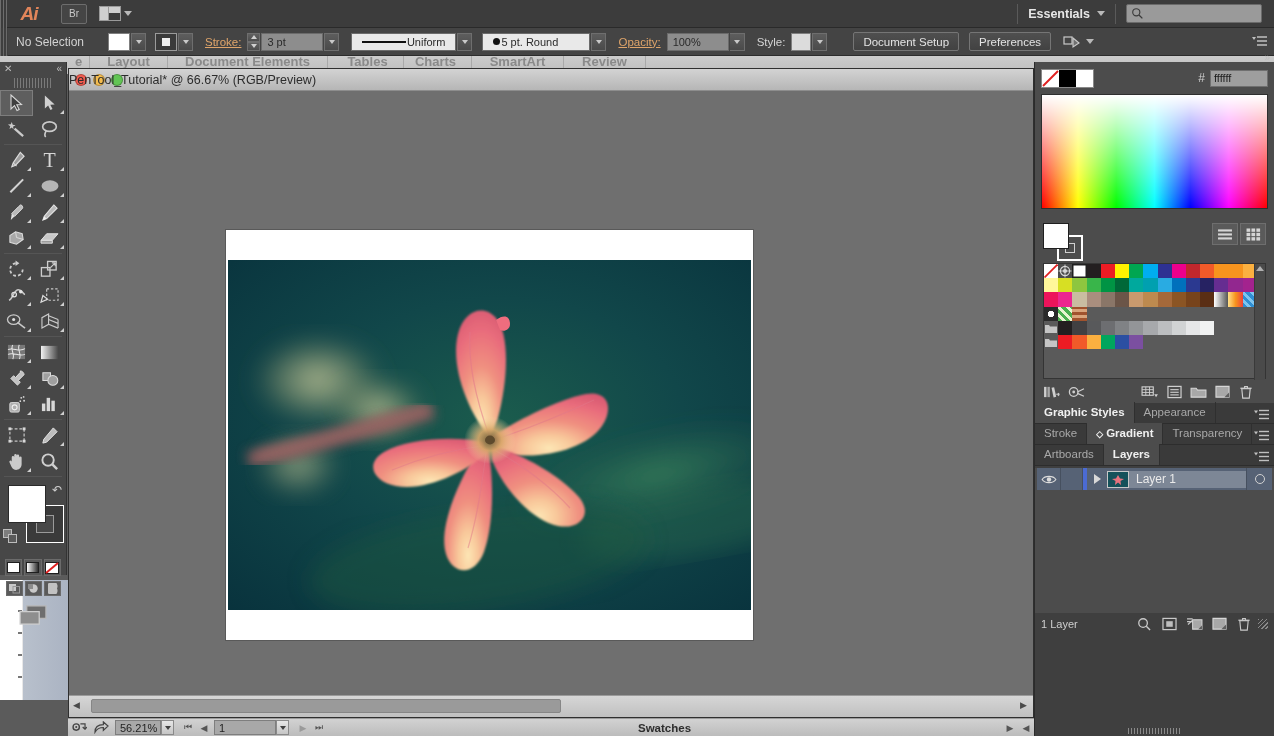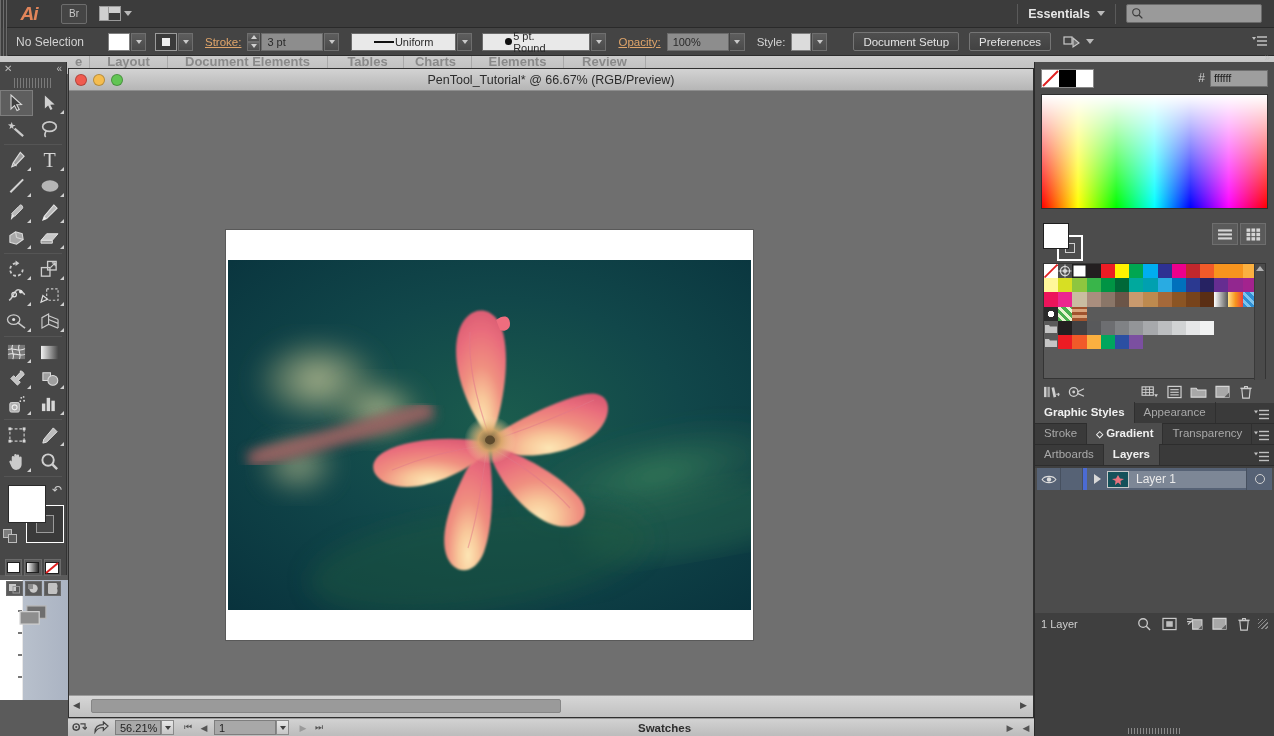--- a/index.html
+++ b/index.html
@@ -96,21 +96,21 @@
   .spin i {
     width: 13px; height: 9px; background: linear-gradient(#606060,#4d4d4d);
     border: 1px solid #6e6e6e; display: flex; align-items: center; justify-content: center;
   }
   .num-field {
     height: 18px; background: #8d8d8d; border: 1px solid #6b6b6b; color: #2a2a2a;
     display: flex; align-items: center; padding-left: 5px; font-size: 11px;
   }
   .combo {
     height: 18px; background: #e9e9e9; border: 1px solid #6b6b6b; color: #2b2b2b;
-    display: flex; align-items: center; gap: 1px; padding: 0 22px; font-size: 11px;
+    display: flex; align-items: center; gap: 1px; padding: 0 10px; font-size: 11px;
   }
   .stroke-line { width: 52px; height: 2px; background: #111; }
   .dot { width: 7px; height: 7px; border-radius: 50%; background: #111; }
   .btn-grey {
     height: 19px; border: 1px solid #757575; border-radius: 2px;
     background: linear-gradient(#4f4f4f,#424242); color: #e3e3e3;
     display: flex; align-items: center; justify-content: center; padding: 0 9px;
     font-size: 11.5px; margin-left: 10px;
   }
   #ctrl-right-menu { margin-left: auto; margin-right: 6px; display:flex; align-items:center; }
@@ -151,21 +151,21 @@
     position: absolute; left: 68px; top: 68px; width: 966px; height: 650px;
     background: #8a8a8a; border: 1px solid #2f2f2f;
   }
   #doc-title {
     height: 22px; background: linear-gradient(#d3d3d3,#b6b6b6);
     border-bottom: 1px solid #8d8d8d; position: relative;
     display: flex; align-items: center;
   }
   .tl-dot { width: 12px; height: 12px; border-radius: 50%; margin-left: 6px; border: 1px solid rgba(0,0,0,.25); }
   #doc-title-text {
-    position: absolute; left: 0; right: 0; text-align: center;
+    position: absolute; left: 0; right: 0; 
     font-size: 12.5px; color: #2c2c2c;
   }
   #canvas {
     position: absolute; left: 0; top: 22px; width: 964px; height: 606px;
     background: #6f6f6f; overflow: hidden;
   }
   #artboard {
     position: absolute; left: 157px; top: 139px; width: 527px; height: 410px;
     background: #ffffff; box-shadow: 0 0 0 1px #595959;
   }
@@ -251,21 +251,21 @@
 
 <div id="app">
 
   <div id="bg-ribbon-strip" class="bg-win"></div>
   <div id="bg-tabs">
       <div class="bg-tab" style="left: 68px; width: 22px;">e</div>
       <div class="bg-tab" style="left: 90px; width: 78px;">Layout</div>
       <div class="bg-tab" style="left: 168px; width: 160px;">Document Elements</div>
       <div class="bg-tab" style="left: 332px; width: 72px;">Tables</div>
       <div class="bg-tab" style="left: 400px; width: 72px;">Charts</div>
-      <div class="bg-tab" style="left: 472px; width: 92px;">Elements</div>
+      <div class="bg-tab" style="left: 472px; width: 92px;">SmartArt</div>
       <div class="bg-tab" style="left: 564px; width: 82px;">Review</div>
     </div>
 
   <div id="bg-left-rule" class="bg-win">
     <div class="tick" style="top:8px"></div>
       <div class="tick" style="top:30px"></div>
     <div class="tick" style="top:52px"></div>
       <div class="tick" style="top:74px"></div>
     <div class="tick" style="top:96px"></div>
   </div>

